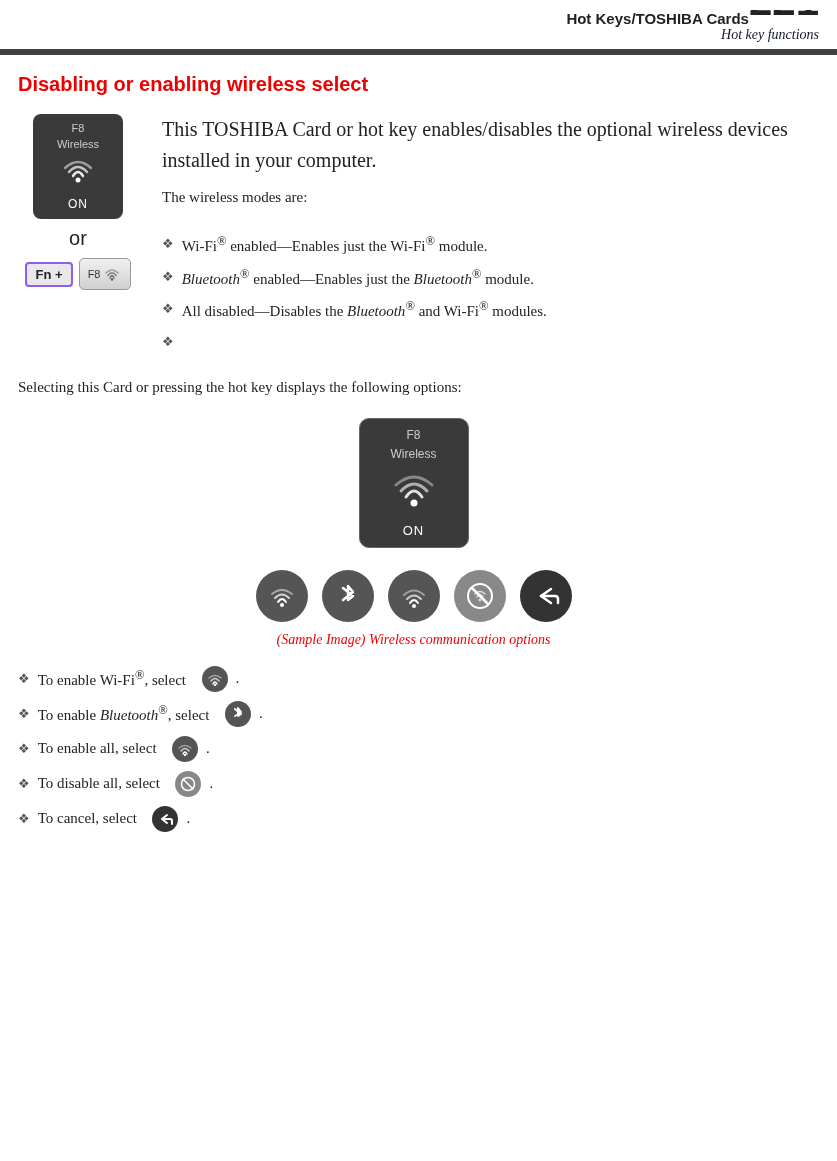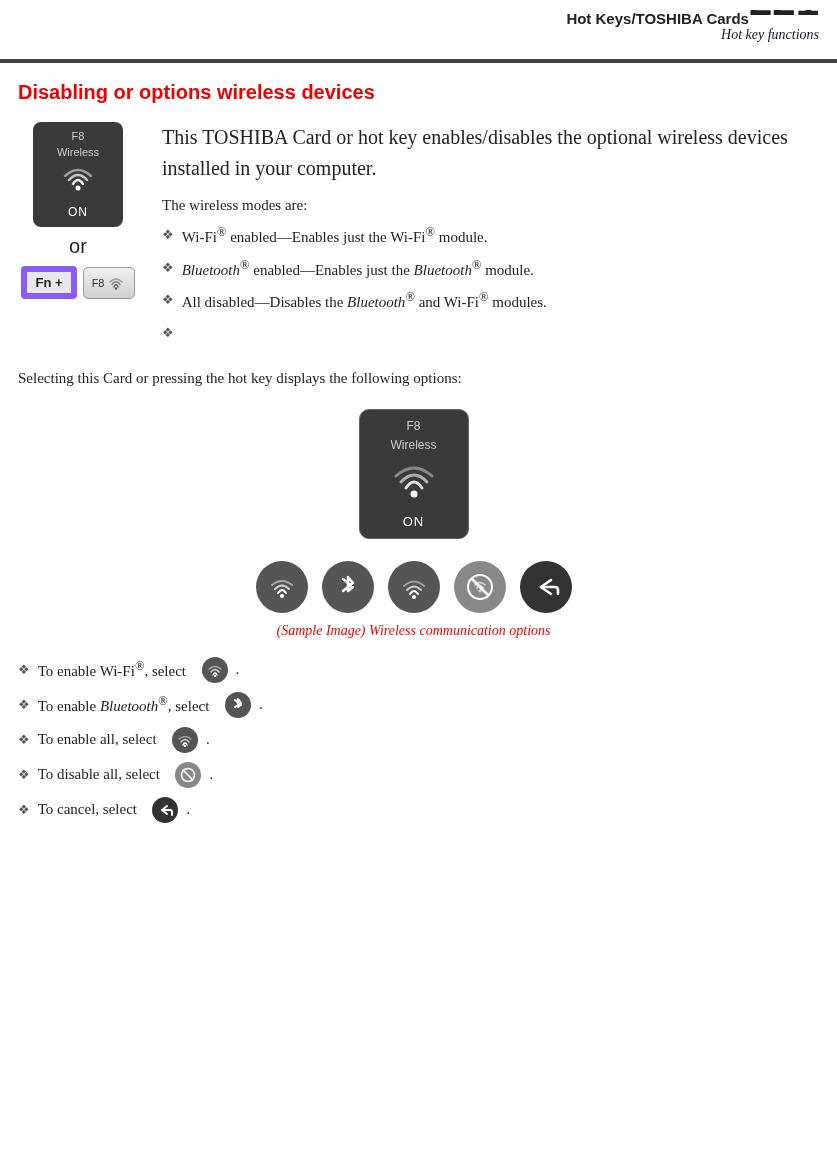--- a/index.html
+++ b/index.html
@@ -8,22 +8,22 @@
       min-height: 1161px;
       background: #ffffff;
       font-family: Georgia, 'Times New Roman', serif;
       font-size: 15px;
       color: #222;
     }
 
     
     .header {
       text-align: right;
-      padding: 10px 18px 16px 18px;
-      border-bottom: 4px solid #404040;
+      padding: 10px 18px 6px 18px;
+      border-bottom: 6px solid #404040;
     }
     .header-top {
       font-size: 15px;
       font-weight: bold;
       color: #222;
       font-family: Arial, sans-serif;
     }
     .header-sub {
       font-size: 14px;
       font-style: italic;
@@ -103,21 +103,21 @@
 
     .fn-row {
       display: flex;
       align-items: center;
       gap: 6px;
       font-family: Arial, sans-serif;
       font-size: 14px;
     }
     .fn-key {
       background: #e8e8e8;
-      border: 6px solid #8b5cf6;
+      border: 2px solid #8b5cf6;
       border-radius: 4px;
       padding: 3px 8px;
       font-size: 13px;
       font-weight: bold;
       font-family: Arial, sans-serif;
     }
     .f8-key-img {
       width: 52px;
       height: 32px;
       background: linear-gradient(180deg, #f0f0f0 0%, #d0d0d0 100%);
@@ -138,21 +138,21 @@
 
     .intro-text {
       font-size: 20px;
       line-height: 1.55;
       margin-bottom: 10px;
     }
 
     .modes-label {
       font-size: 15px;
       line-height: 1.55;
-      margin-bottom: 6px;
+      margin-bottom: 23px;
     }
 
     .bullet-list {
       list-style: none;
       padding-left: 0;
     }
     .bullet-list li {
       display: flex;
       align-items: flex-start;
       gap: 8px;
@@ -278,21 +278,21 @@
     <span class="header-num">221</span>
     <div>
       <div class="header-top">Hot Keys/TOSHIBA Cards</div>
       <div class="header-sub">Hot key functions</div>
     </div>
   </div>
 </div>
 
 <div class="content">
 
-  <div class="section-title">Disabling or options wireless devices</div>
+  <div class="section-title">Disabling or enabling wireless select</div>
 
   <div class="top-layout">
 
     <div class="left-col">
 
       <div class="wireless-card">
         <div class="key-label">F8</div>
         <div class="key-label">Wireless</div>
         <div class="wifi-icon">
           <svg width="36" height="32" viewBox="0 0 36 32">

